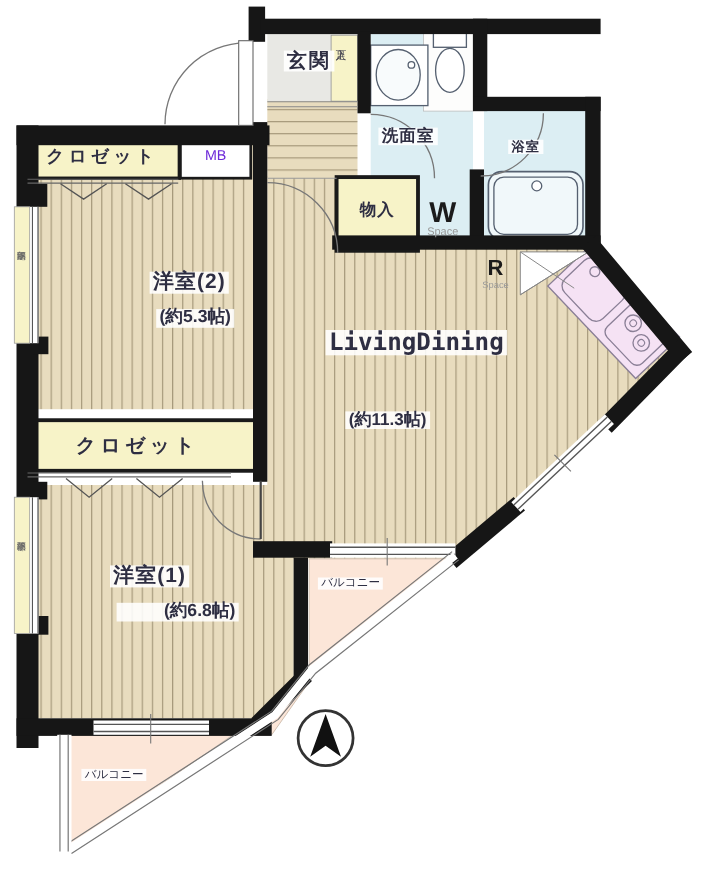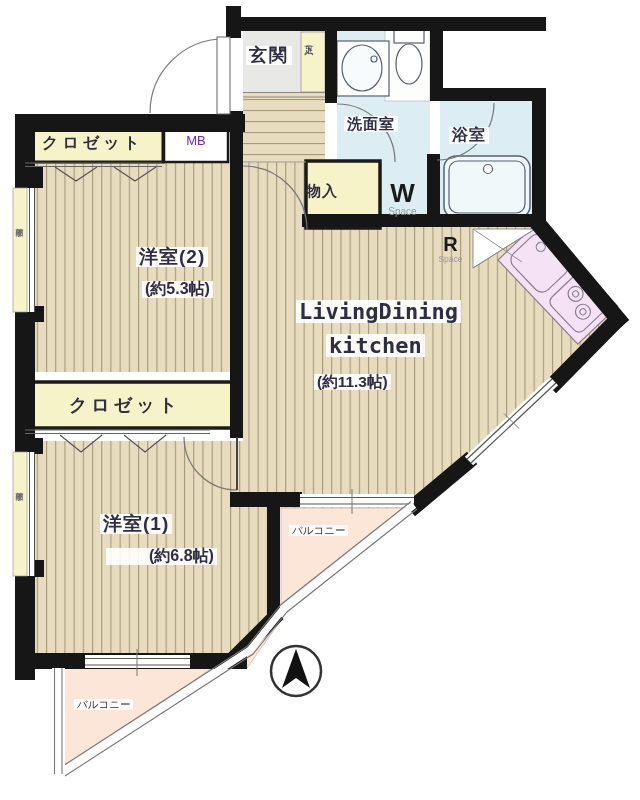--- a/index.html
+++ b/index.html
@@ -172,37 +172,36 @@
   </g>
 
   <g>
     <circle cx="296" cy="671" r="25" fill="#ffffff" stroke="#333" stroke-width="2.5"></circle>
     <path d="M296,649 L282,688 L296,678 L310,688 Z" fill="#111"></path>
   </g>
 </svg>
 
   <div class="lbl" style="left:26px;top:135px;width:134px;text-align:center;font-size:16px;letter-spacing:4px;">クロゼット</div>
   <div class="lbl grey" style="left:164px;top:134px;width:64px;text-align:center;font-size:13px;font-weight:normal;">MB</div>
-  <div class="lbl bg" style="left:246px;top:46px;font-size:18px;letter-spacing:2px;">玄関</div>
+  <div class="lbl bg" style="left:258px;top:46px;font-size:18px;letter-spacing:2px;">玄関</div>
   <div class="lbl vert" style="left:304px;top:38px;font-size:9.5px;color:#4a4a55;font-weight:normal;">下足入</div>
   <div class="lbl bg" style="left:344px;top:116px;font-size:15px;letter-spacing:1px;">洗面室</div>
-  <div class="lbl bg" style="left:449px;top:127px;font-size:16px;letter-spacing:1px;">浴室</div>
-  <div class="lbl" style="left:306px;top:183px;width:74px;text-align:left;font-size:15px;letter-spacing:1px;">物入</div>
+  <div class="lbl bg" style="left:462px;top:127px;font-size:12px;letter-spacing:1px;">浴室</div>
+  <div class="lbl" style="left:306px;top:183px;width:74px;text-align:center;font-size:15px;letter-spacing:1px;">物入</div>
 
   <div class="boxlbl" style="left:377px;top:167px;width:51px;height:60px;">
     <span style="font-size:26px;font-weight:bold;">W</span>
     <span class="sub" style="font-size:10px;margin-top:-3px;">Space</span>
   </div>
   <div class="boxlbl" style="left:428px;top:228px;width:45px;height:40px;">
     <span style="font-size:20px;font-weight:bold;">R</span>
     <span class="sub" style="font-size:8.5px;margin-top:-2px;">Space</span>
   </div>
 
   <div class="lbl bg mono" style="left:296px;top:300px;font-size:22px;">LivingDining</div>
-  <div class="lbl bg mono" style="left:326px;top:334px;font-size:22px;">kitchen</div>
   <div class="lbl bg" style="left:314px;top:374px;font-size:15.5px;">(約11.3帖)</div>
 
   <div class="lbl bg" style="left:88px;top:247px;font-size:19px;letter-spacing:1px;margin-left:48px;">洋室(2)</div>
   <div class="lbl bg" style="left:96px;top:281px;font-size:16px;margin-left:46px;">(約5.3帖)</div>
   <div class="lbl" style="left:18px;top:382px;width:214px;text-align:center;font-size:18px;letter-spacing:4px;line-height:46px;">クロゼット</div>
   <div class="lbl bg" style="left:100px;top:514px;font-size:19px;letter-spacing:1px;">洋室(1)</div>
   <div class="lbl bg" style="left:106px;top:548px;font-size:16px;padding-left:43px;">(約6.8帖)</div>
 
   <div class="lbl bg" style="left:289px;top:525px;font-size:10.5px;font-weight:normal;">バルコニー</div>
   <div class="lbl bg" style="left:74px;top:699px;font-size:10.5px;font-weight:normal;">バルコニー</div>

